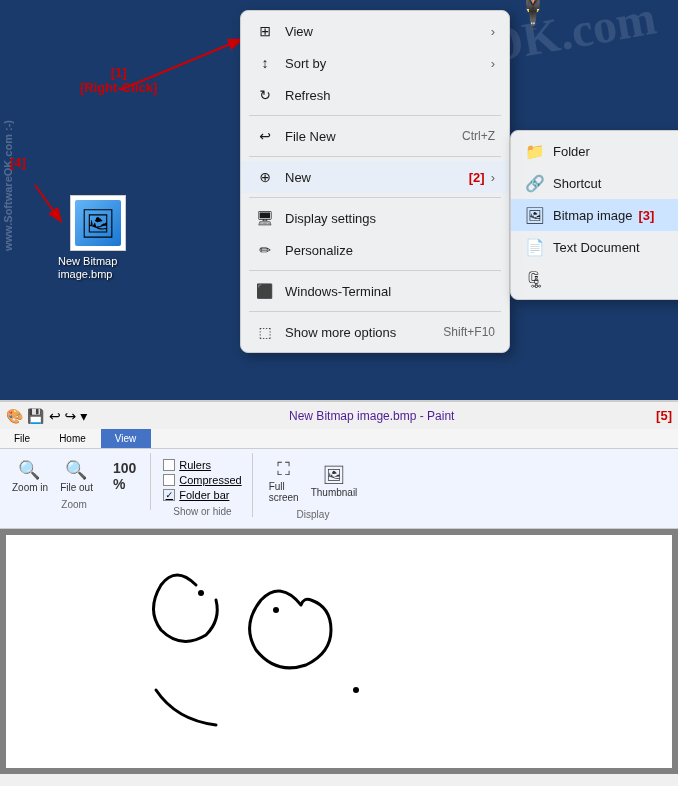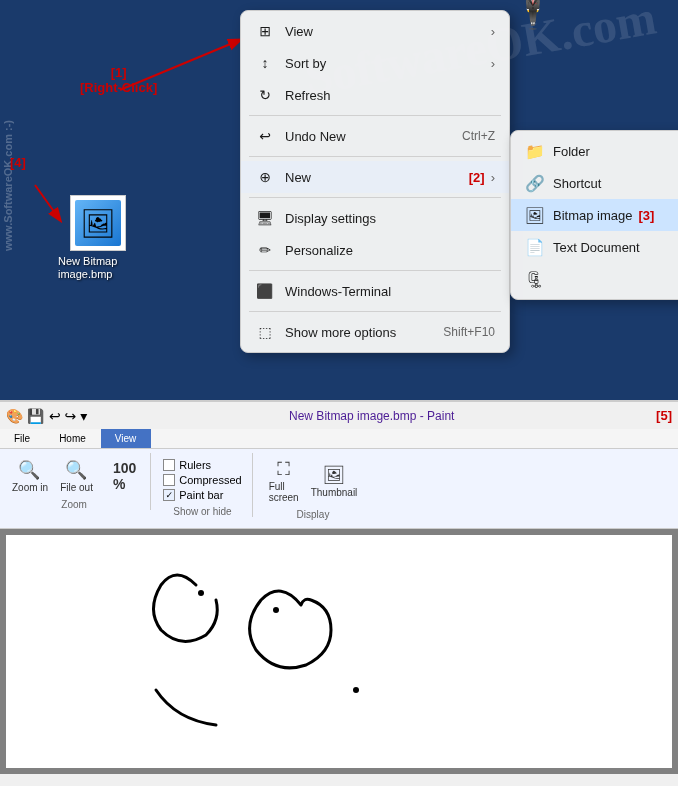--- a/index.html
+++ b/index.html
@@ -307,20 +307,21 @@
       font-size: 18px;
       margin-bottom: 1px;
     }
 
     .checkbox-row {
       display: flex;
       align-items: center;
       gap: 4px;
       font-size: 11px;
       margin-bottom: 1px;
+      text-decoration: underline;
     }
 
     .checkbox-box {
       width: 12px;
       height: 12px;
       border: 1px solid #888;
       background: white;
       display: inline-flex;
       align-items: center;
       justify-content: center;
@@ -419,21 +420,21 @@
 
     <div class="menu-item">
       <span class="menu-icon">↻</span>
       <span class="menu-label">Refresh</span>
     </div>
 
     <div class="menu-separator"></div>
 
     <div class="menu-item">
       <span class="menu-icon">↩</span>
-      <span class="menu-label">Undo New</span>
+      <span class="menu-label">File New</span>
       <span class="menu-shortcut">Ctrl+Z</span>
     </div>
 
     <div class="menu-separator"></div>
 
     <div class="menu-item highlighted">
       <span class="menu-icon">⊕</span>
       <span class="menu-label">New</span>
       <span style="color:#cc0000;font-weight:bold;margin-left:6px;">[2]</span>
       <span class="menu-arrow">›</span>
@@ -539,21 +540,21 @@
         <div class="checkbox-row">
           <div class="checkbox-box"></div>
           <span>Rulers</span>
         </div>
         <div class="checkbox-row">
           <div class="checkbox-box"></div>
           <span>Compressed</span>
         </div>
         <div class="checkbox-row">
           <div class="checkbox-box checked">✓</div>
-          <span>Paint bar</span>
+          <span>Folder bar</span>
         </div>
       </div>
       <div class="ribbon-group-label">Show or hide</div>
     </div>
 
     <div class="ribbon-group">
       <div class="ribbon-btn-row">
         <div class="ribbon-btn">
           <span class="btn-icon">⛶</span>
           <span>Full<br>screen</span>

